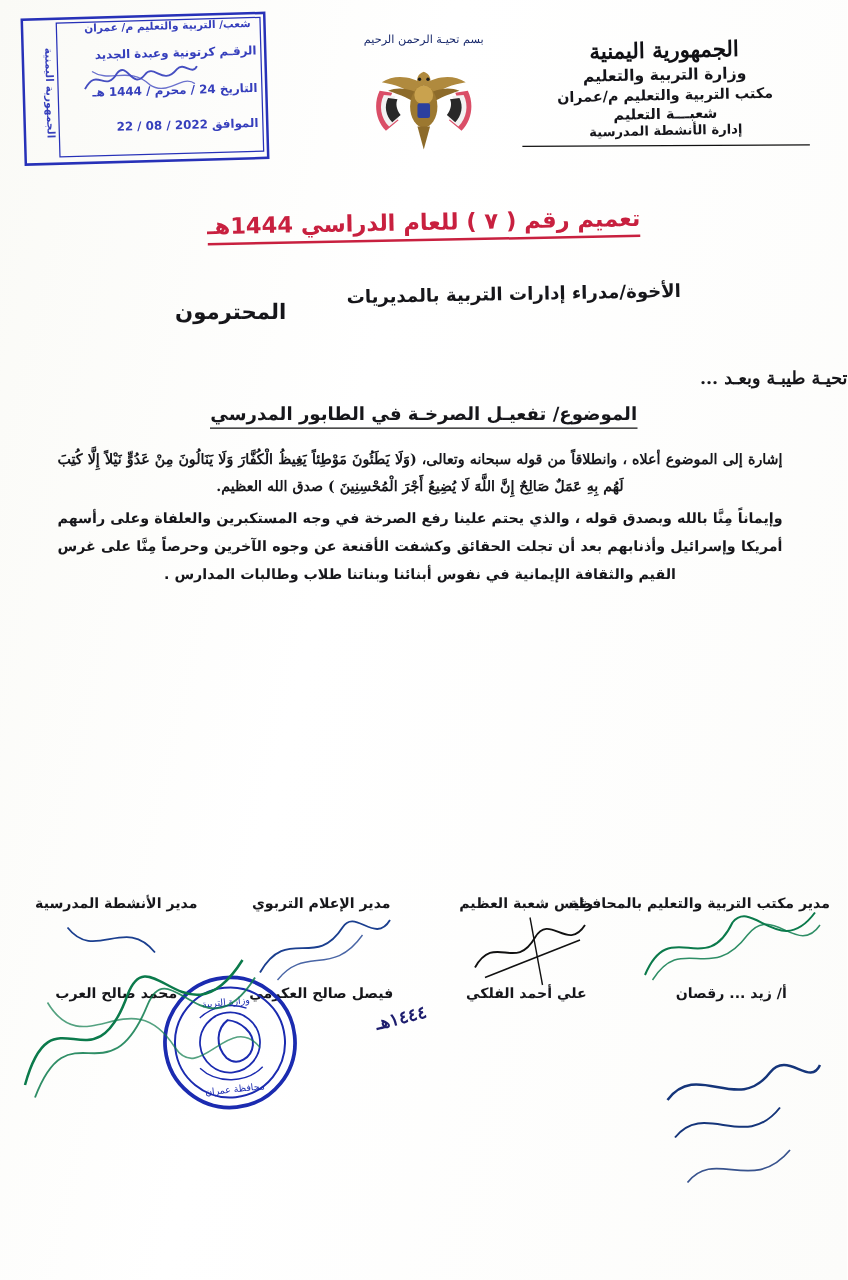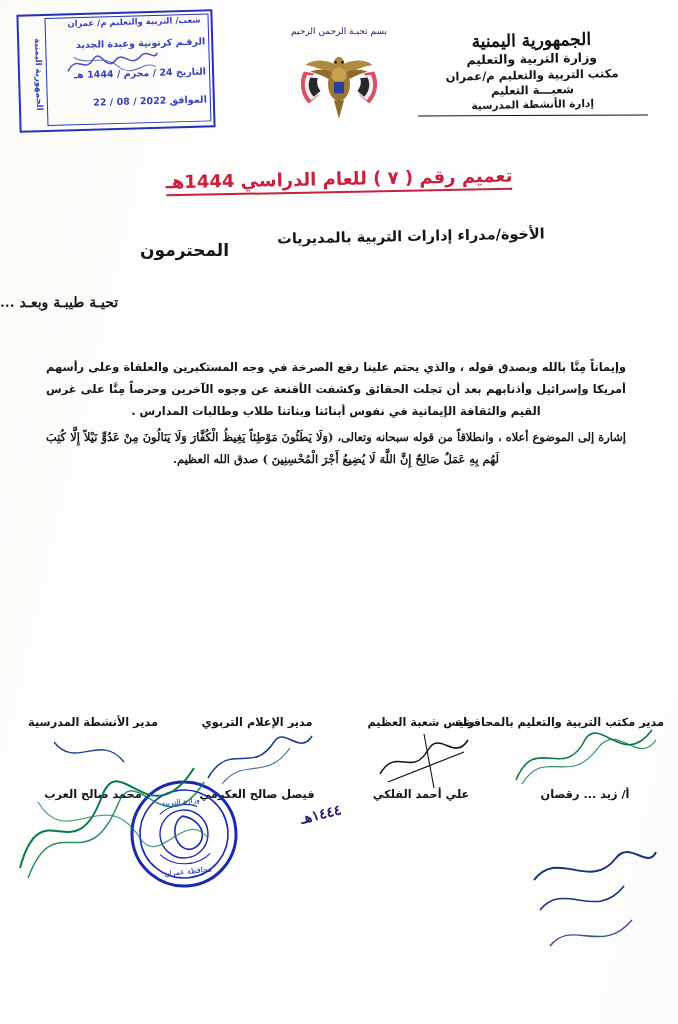--- a/index.html
+++ b/index.html
@@ -178,21 +178,21 @@
     font-size: 17px;
     font-weight: bold;
     color: #16161a;
   }
 
   
   .greeting {
     position: absolute;
     top: 294px;
     left: 0; right: 0;
-    text-align: left;
+    text-align: right;
     font-size: 14px;
     font-weight: bold;
     font-family: "DejaVu Serif", "Liberation Serif", serif;
     color: #16161a;
   }
   .subject {
     position: absolute;
     top: 324px;
     left: 0; right: 0;
     text-align: center;
@@ -397,24 +397,27 @@
 
   <div class="doc-title">
     <span class="u">تعميم رقم ( ٧ ) للعام الدراسي 1444هـ</span>
   </div>
 
   <div class="addressee">الأخوة/مدراء إدارات التربية بالمديريات</div>
   <div class="honorific">المحترمون</div>
 
   <div class="greeting">تحيـة طيبـة وبعـد ...</div>
 
+  <div class="subject">
+    <span class="u">الموضوع/ تفعيـل الصرخـة في الطابور المدرسي</span>
+  </div>
 
   <div class="body-block">
+    <p class="para quran">إشارة إلى الموضوع أعلاه ، وانطلاقاً من قوله سبحانه وتعالى، (وَلَا يَطَئُونَ مَوْطِئاً يَغِيظُ الْكُفَّارَ وَلَا يَنَالُونَ مِنْ عَدُوٍّ نَيْلاً إِلَّا كُتِبَ لَهُم بِهِ عَمَلٌ صَالِحٌ إِنَّ اللَّهَ لَا يُضِيعُ أَجْرَ الْمُحْسِنِينَ ) صدق الله العظيم.</p>
     <p class="para">وإيماناً مِنَّا بالله وبصدق قوله ، والذي يحتم علينا رفع الصرخة في وجه المستكبرين والعلفاة وعلى رأسهم أمريكا وإسرائيل وأذنابهم بعد أن تجلت الحقائق وكشفت الأقنعة عن وجوه الآخرين وحرصاً مِنَّا على غرس القيم والثقافة الإيمانية في نفوس أبنائنا وبناتنا طلاب وطالبات المدارس .</p>
-    <p class="para quran">إشارة إلى الموضوع أعلاه ، وانطلاقاً من قوله سبحانه وتعالى، (وَلَا يَطَئُونَ مَوْطِئاً يَغِيظُ الْكُفَّارَ وَلَا يَنَالُونَ مِنْ عَدُوٍّ نَيْلاً إِلَّا كُتِبَ لَهُم بِهِ عَمَلٌ صَالِحٌ إِنَّ اللَّهَ لَا يُضِيعُ أَجْرَ الْمُحْسِنِينَ ) صدق الله العظيم.</p>
   </div>
 
 
 
   <div class="sig-row">
 
     <div class="sig-col">
       <div class="sig-title">مدير مكتب التربية والتعليم بالمحافظة</div>
       <svg class="sig-ink" viewBox="0 0 158 70">
         <path d="M10,58 C30,10 58,62 80,16 C96,-4 118,46 146,8" fill="none" stroke="#0b7a4b" stroke-width="1.6"></path>

